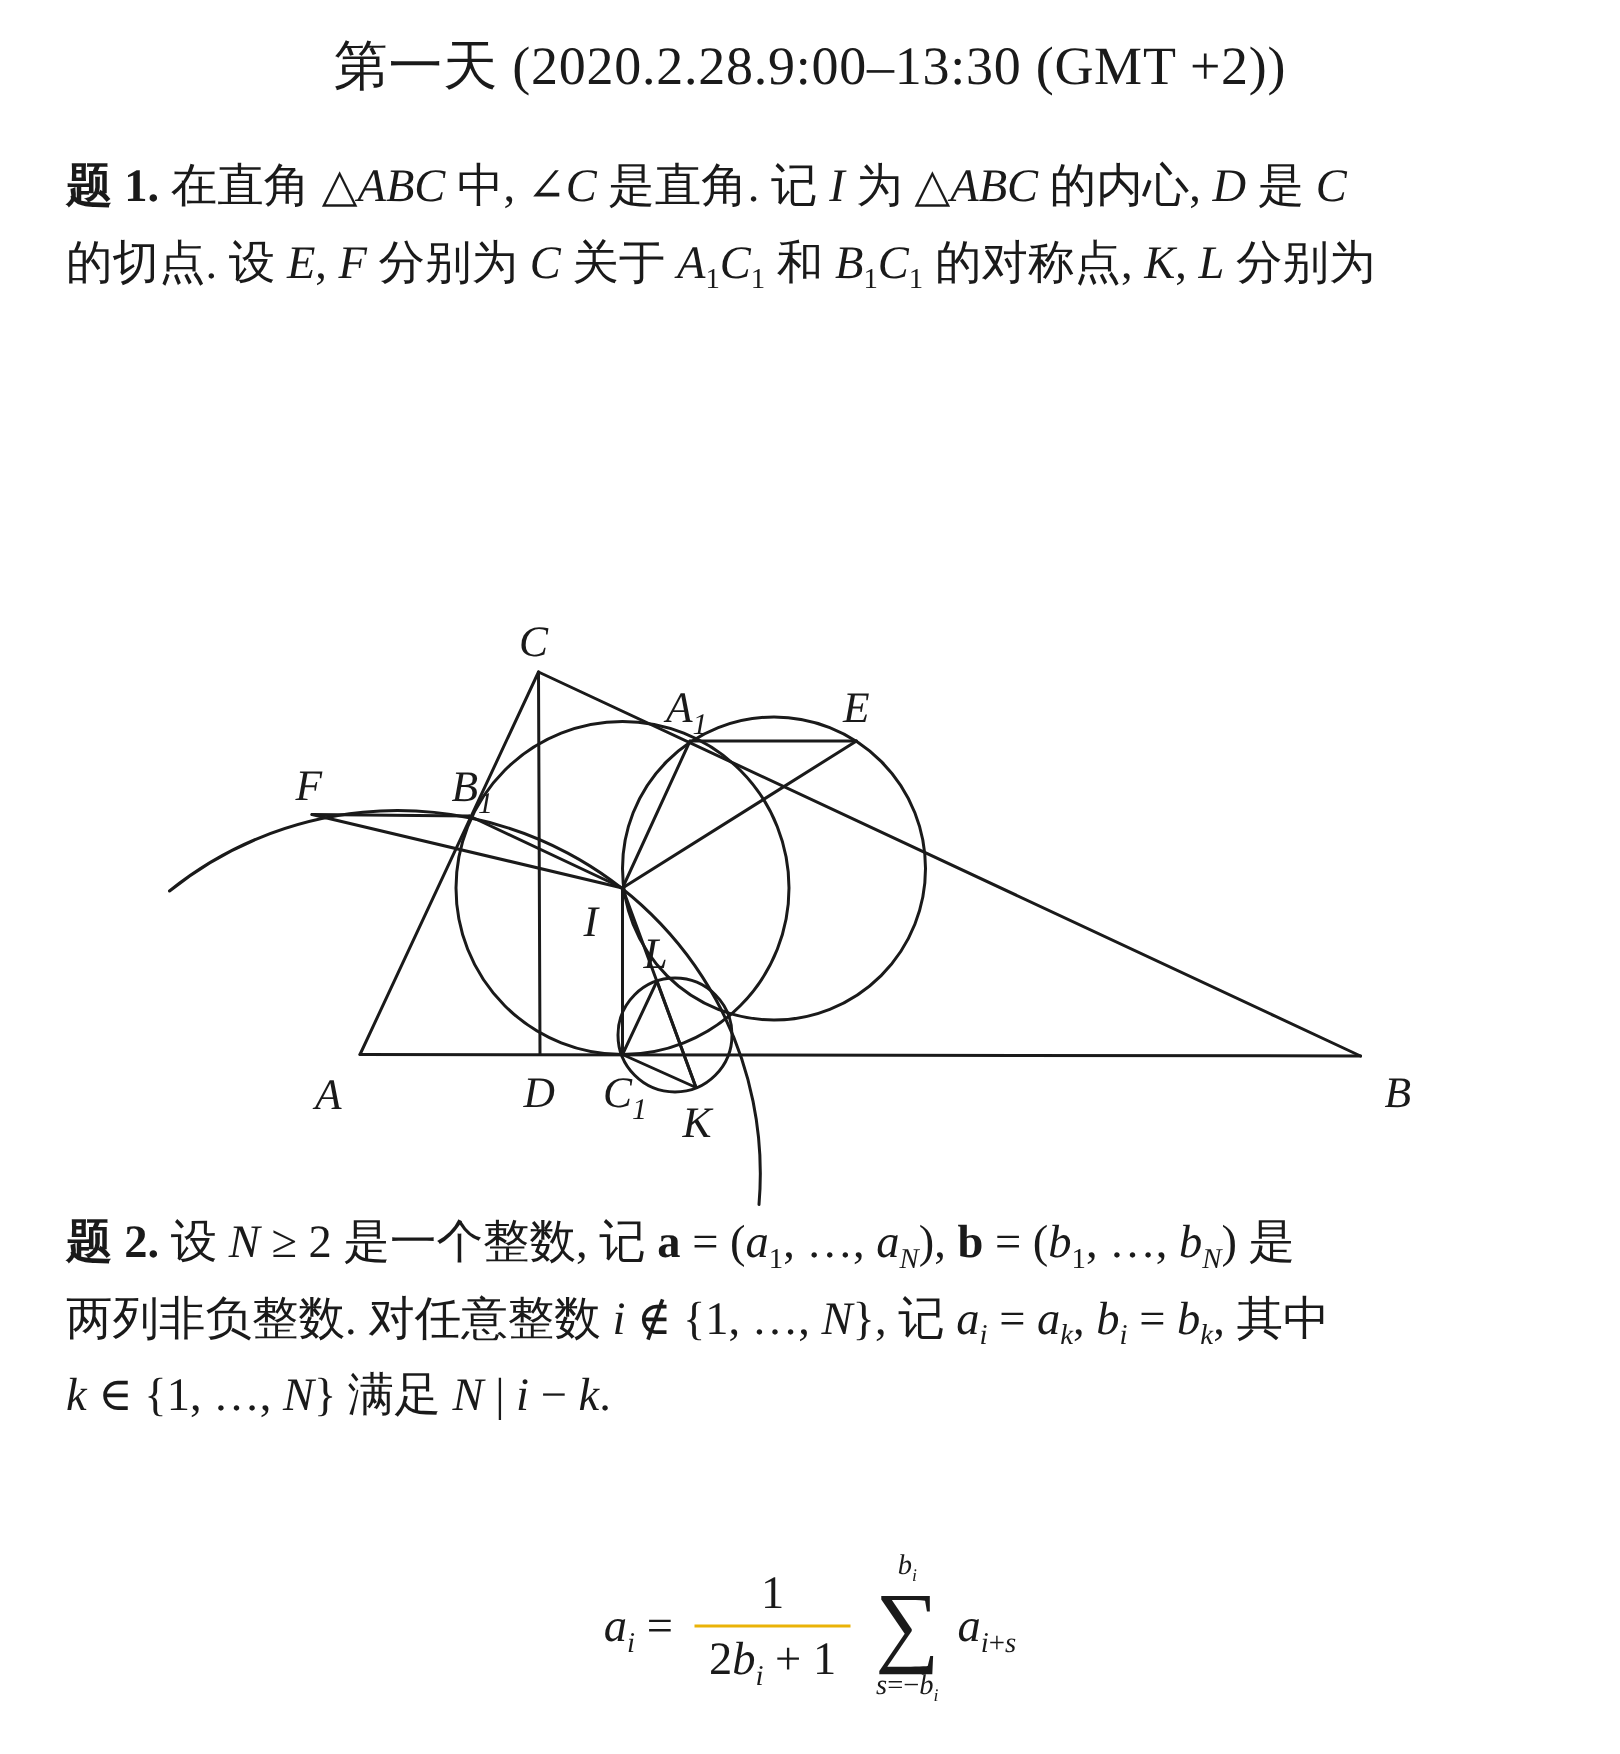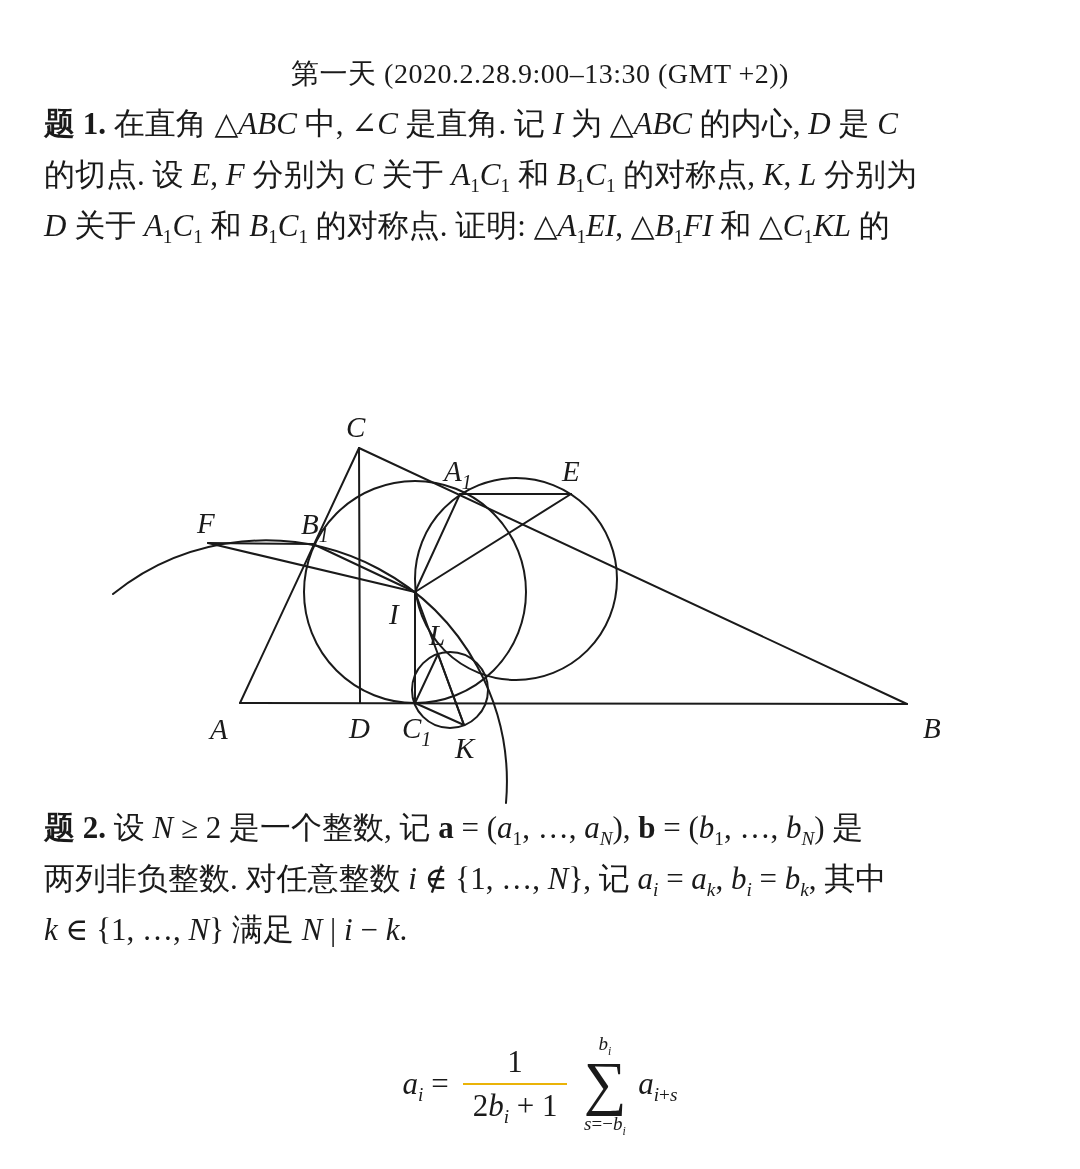--- a/index.html
+++ b/index.html
@@ -10,24 +10,23 @@
     background: #ffffff;
     color: #1a1a1a;
     font-family: "Liberation Serif", "DejaVu Serif", serif;
     overflow: hidden;
   }
   .title {
     position: absolute;
     top: 26px; left: 0;
     width: 100%;
     text-align: center;
-    font-size: 28px;
+    font-size: 36px;
     line-height: 36px;
     letter-spacing: 0.5px;
-    margin-top: 30px;
   }
   .para {
     position: absolute;
     left: 44px;
     width: 996px;
     font-size: 31px;
   }
   .para .line {
     height: 51px;
     line-height: 51px;
@@ -89,21 +88,20 @@
 </head>
 <body>
 
 <div class="page">
 
   <div class="title">第一天 (2020.2.28.9:00–13:30 (GMT +2))</div>
 
   <div class="para p1">
     <div class="line"><b>题 1.</b> 在直角 △<i>ABC</i> 中, ∠<i>C</i> 是直角. 记 <i>I</i> 为 △<i>ABC</i> 的内心, <i>D</i> 是 <i>C</i></div>
     <div class="line">的切点. 设 <i>E</i>, <i>F</i> 分别为 <i>C</i> 关于 <i>A</i><sub>1</sub><i>C</i><sub>1</sub> 和 <i>B</i><sub>1</sub><i>C</i><sub>1</sub> 的对称点, <i>K</i>, <i>L</i> 分别为</div>
-    <div class="line"><i>D</i> 关于 <i>A</i><sub>1</sub><i>C</i><sub>1</sub> 和 <i>B</i><sub>1</sub><i>C</i><sub>1</sub> 的对称点. 证明: △<i>A</i><sub>1</sub><i>EI</i>, △<i>B</i><sub>1</sub><i>FI</i> 和 △<i>C</i><sub>1</sub><i>KL</i> 的</div>
   </div>
 
   <svg class="figure" xmlns="http://www.w3.org/2000/svg" viewBox="55 393 960 412">
       <circle cx="415" cy="592" r="111"></circle>
       <circle cx="516" cy="579" r="101"></circle>
       <circle cx="450" cy="690" r="38"></circle>
       <path d="M 113 594 A 242 242 0 0 1 506 803"></path>
       <line x1="240" y1="703" x2="907" y2="704"></line>
       <line x1="907" y1="704" x2="359" y2="448"></line>
       <line x1="359" y1="448" x2="240" y2="703"></line>

